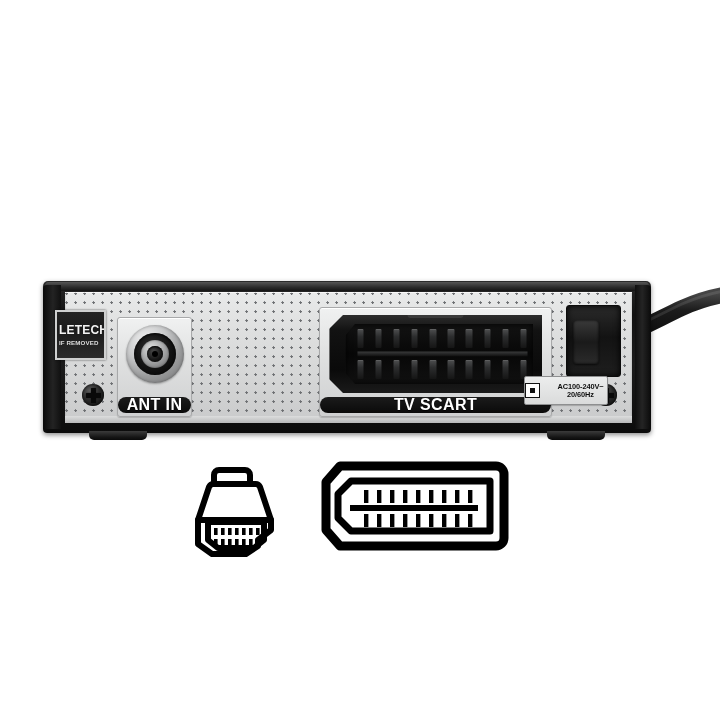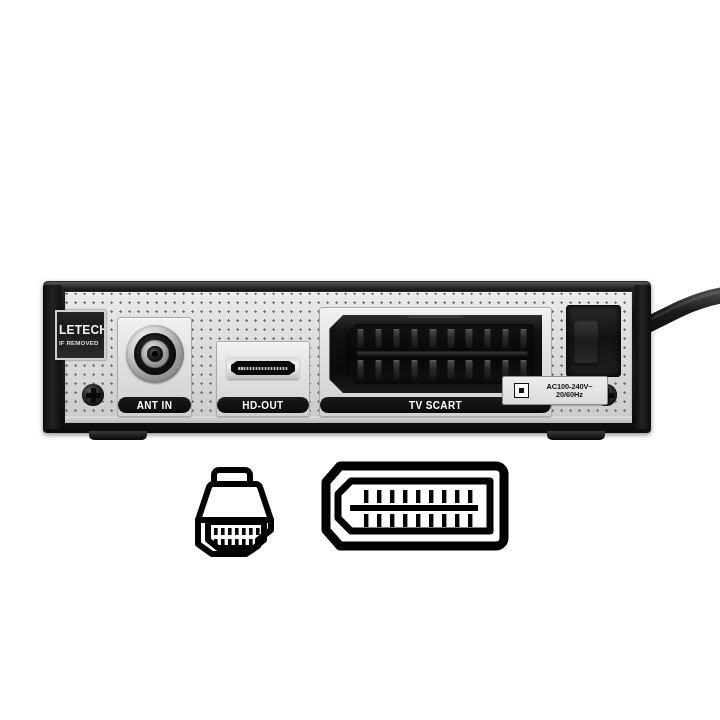--- a/index.html
+++ b/index.html
@@ -103,21 +103,21 @@
   .plate{
     position:absolute;
     background:linear-gradient(180deg,#f0f1f1 0%,#dfe0e0 45%,#cfd0d1 100%);
     border:1px solid #a8a9aa;border-radius:3px;
     box-shadow:inset 0 1px 0 #fff, 0 1px 1px rgba(0,0,0,.18);
   }
   .plabel{
     position:absolute;left:0;right:0;bottom:3px;height:16px;
     background:linear-gradient(180deg,#1b1b1b 0%,#0a0a0a 100%);
     border-radius:8px;
-    color:#fff;font-size:10px;font-weight:bold;letter-spacing:.4px;
+    color:#fff;font-size:16px;font-weight:bold;letter-spacing:.4px;
     display:flex;align-items:center;justify-content:center;
     text-shadow:0 1px 0 rgba(0,0,0,.8);
   }
 
   
   .plate.ant{left:52px;top:25px;width:73px;height:98px;}
   .coax{
     position:absolute;left:50%;top:36px;transform:translate(-50%,-50%);
     width:58px;height:58px;border-radius:50%;
     background:radial-gradient(circle at 35% 28%, #f4f4f4 0%, #c9cacb 36%, #9a9b9c 62%, #6f7071 100%);
@@ -206,21 +206,21 @@
     border-radius:4px;
     box-shadow:inset 0 0 3px #000, 0 1px 2px rgba(0,0,0,.6);
   }
 
   
   .ac-label{
     position:absolute;right:24px;bottom:18px;
     width:82px;height:27px;
     background:linear-gradient(180deg,#eceded 0%,#dadbdb 100%);
     border:1px solid #8e8f90;border-radius:2px;
-    display:flex;align-items:center;gap:14px;padding:0 11px;
+    display:flex;align-items:center;gap:14px;padding:0 0;
     box-shadow:0 1px 1px rgba(0,0,0,.2);
   }
   .ac-sym{flex:0 0 auto;width:13px;height:13px;border:1.6px solid #111;
     display:flex;align-items:center;justify-content:center;background:#fff;}
   .ac-sym b{display:block;width:5px;height:5px;background:#111;}
   .ac-txt{flex:1;text-align:center;line-height:1.05;}
   .ac-txt span{display:block;color:#0d0d0d;font-size:7.4px;font-weight:bold;letter-spacing:-.1px;}
 
   
   .icons{position:absolute;left:0;top:452px;width:720px;height:120px;}
@@ -272,28 +272,20 @@
       <div class="plate ant">
         <div class="coax">
           <div class="r2"></div>
             <div class="r3"></div>
             <div class="r4"></div>
             <div class="pin"></div>
         </div>
         <div class="plabel">ANT IN</div>
       </div>
 
-      <div class="plate hdmi">
-        <div class="hdmi-port">
-          <div class="hdmi-inner">
-              <div class="hdmi-blade"></div>
-            </div>
-        </div>
-        <div class="plabel">HD-OUT</div>
-      </div>
 
       <div class="plate scart">
         <div class="scart-body">
           <div class="scart-notch"></div>
           <div class="scart-cavity">
             <div class="pin-row top">
               <i></i>
                 <i></i>
                 <i></i>
                 <i></i>

